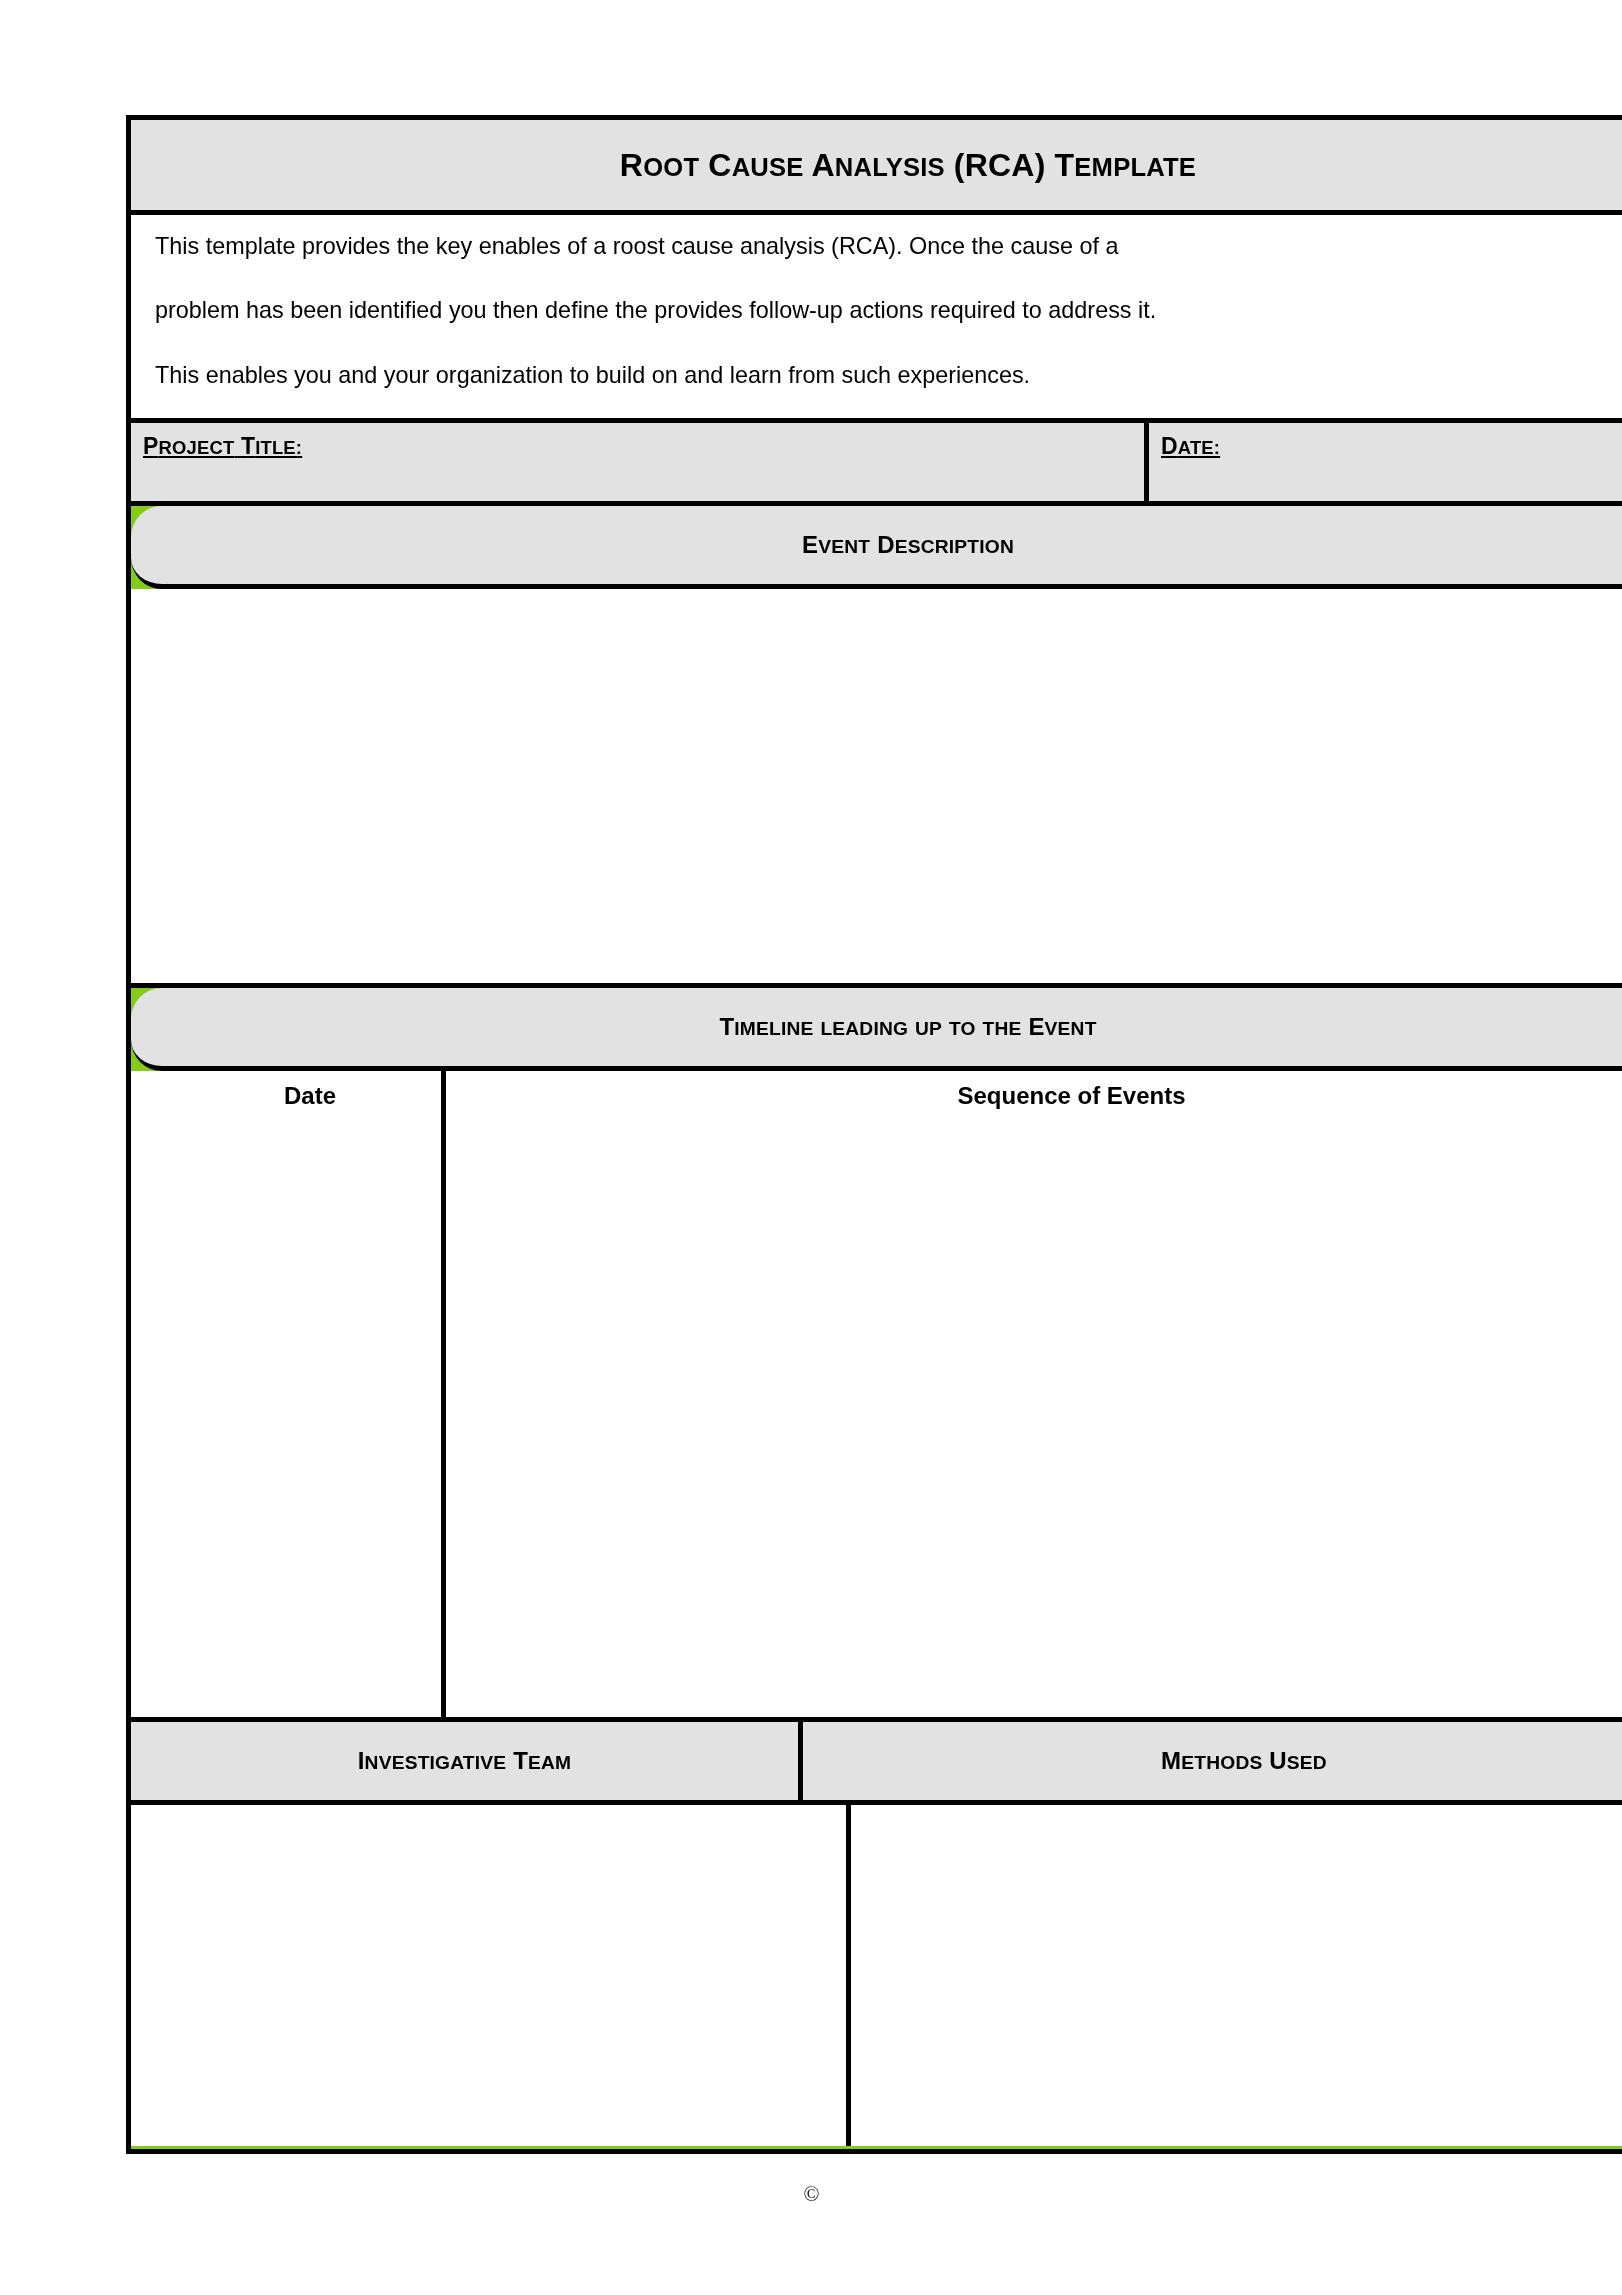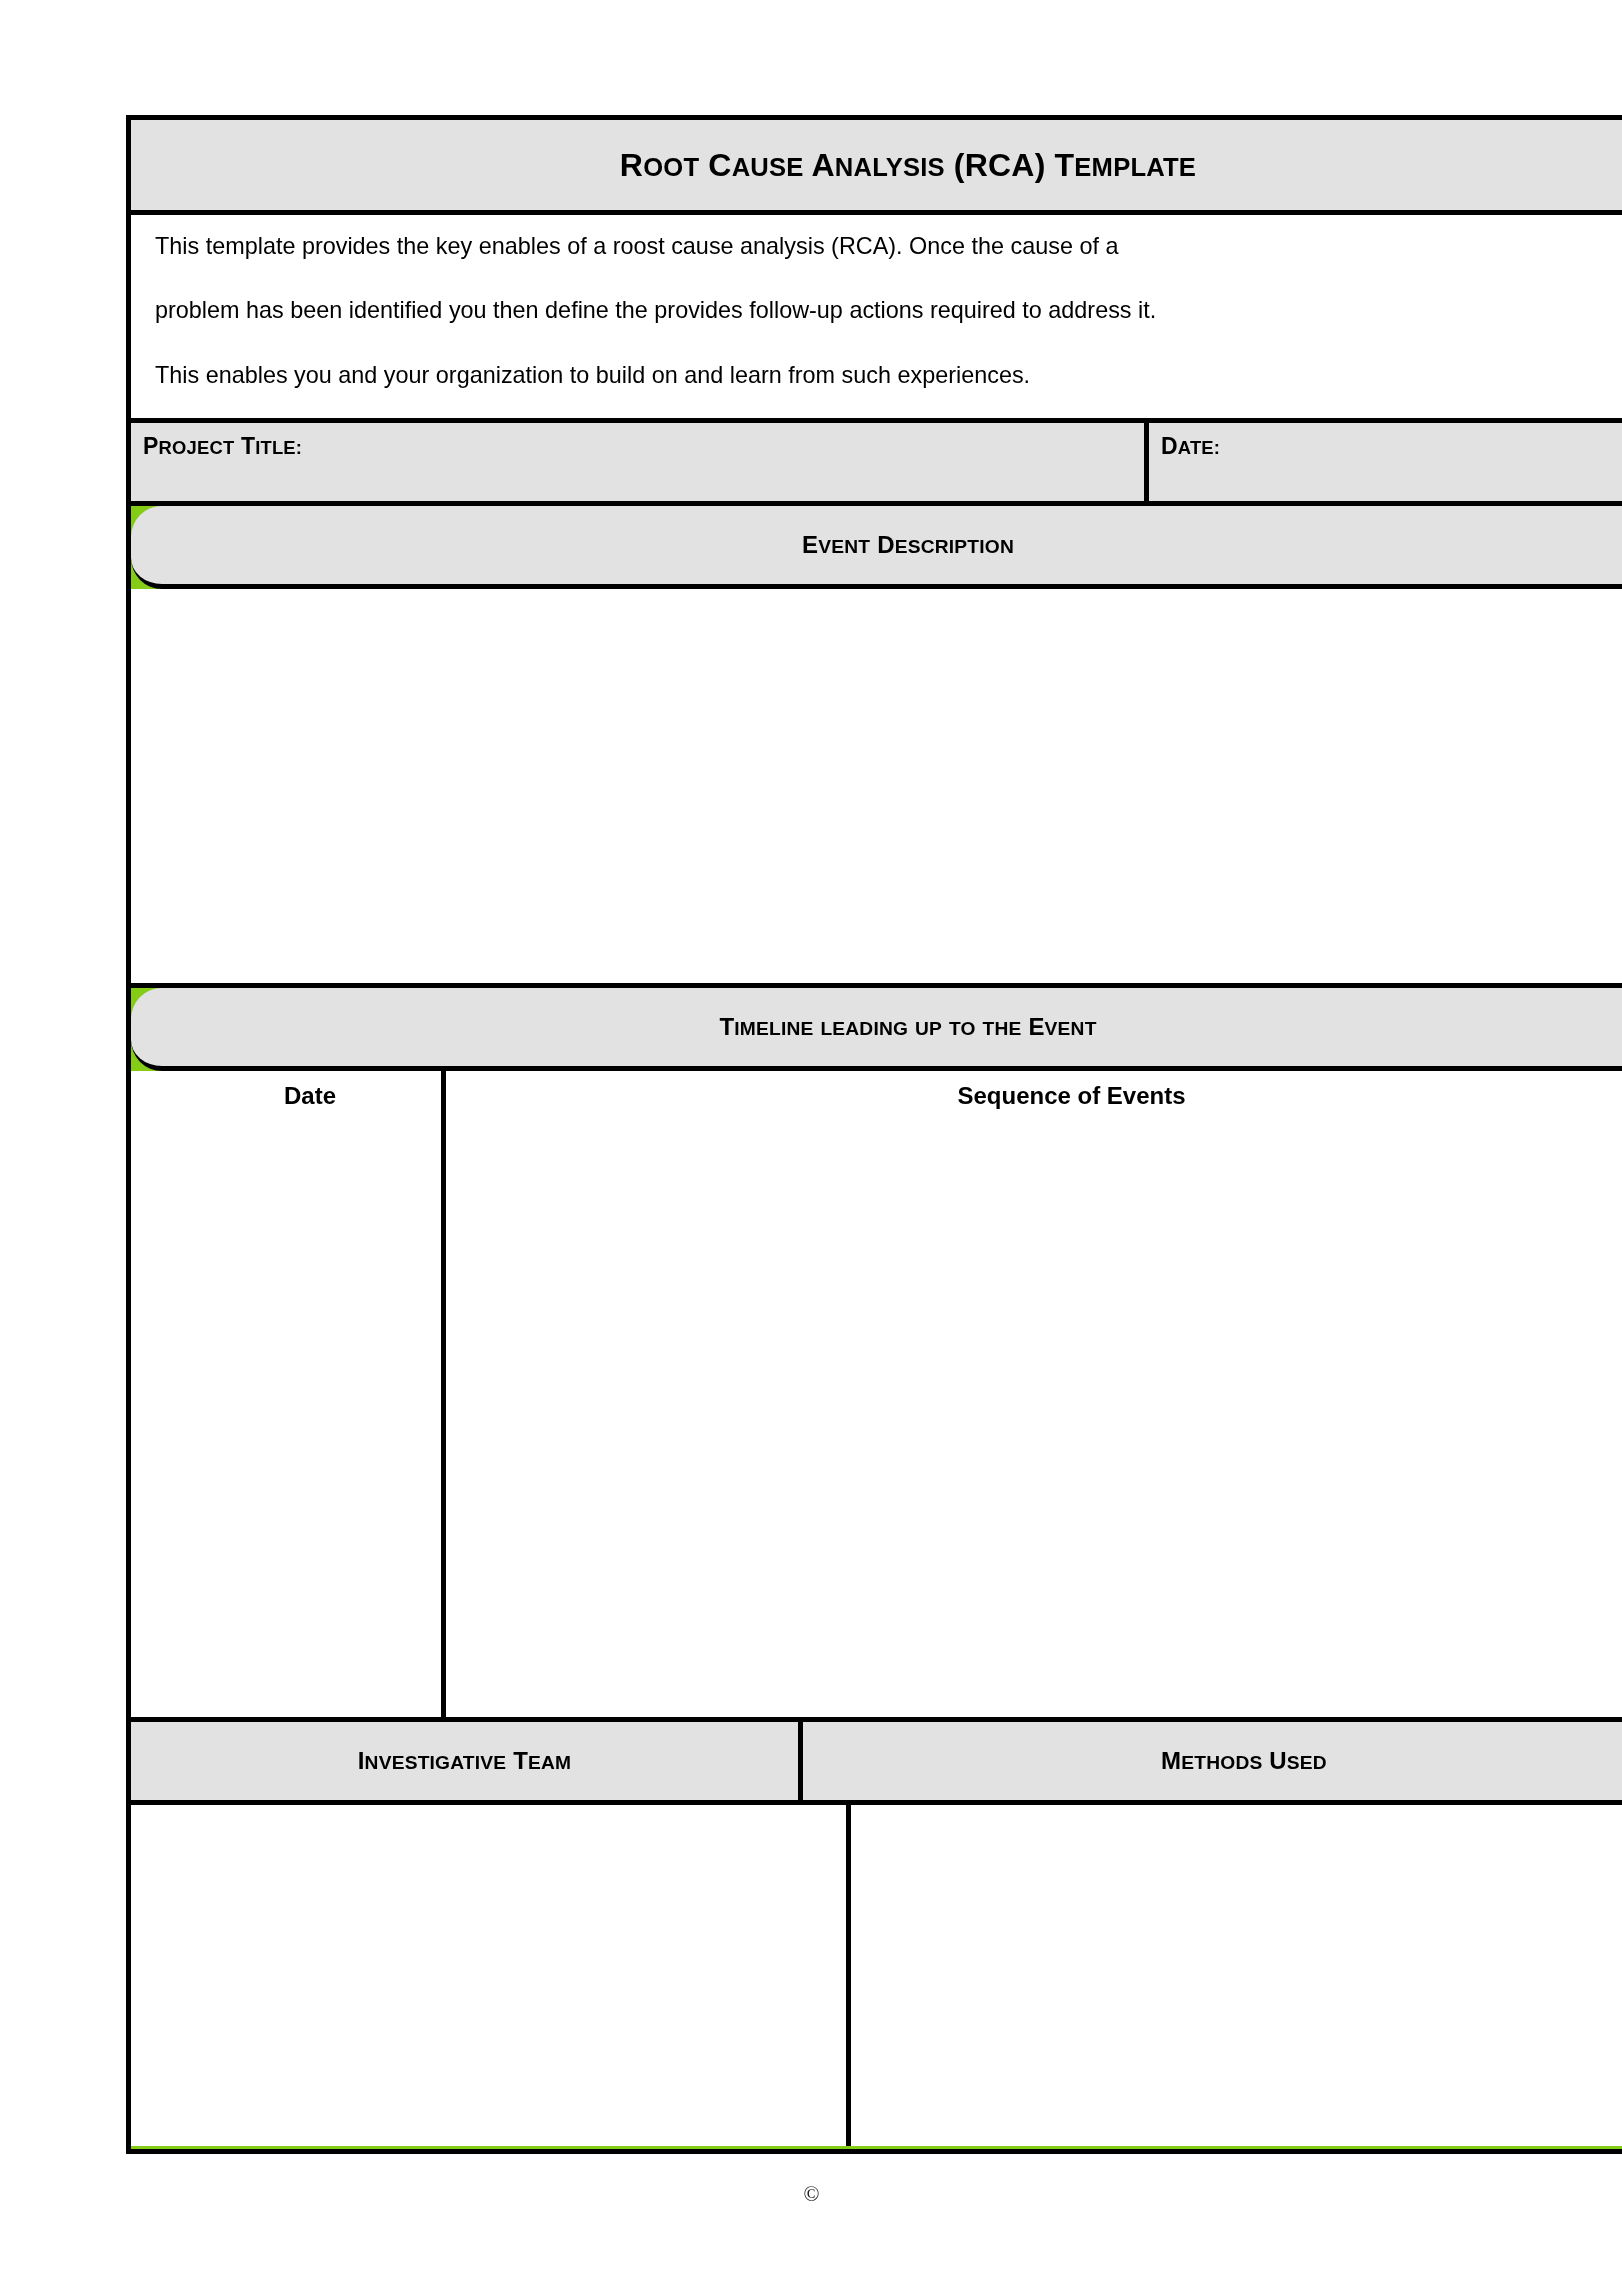--- a/index.html
+++ b/index.html
@@ -102,20 +102,21 @@
   
   .proj-row {
     height: 83px;
     display: flex;
   }
   .proj-cell {
     box-sizing: border-box;
     display: flex;
     align-items: flex-start;
     padding: 12px 0 0 12px;
+    text-decoration: underline;
   }
   .proj-title-cell {
     width: 1018px;
     border-right: 5.5px solid #000000;
   }
   .proj-date-cell {
     flex: 1 1 auto;
   }
   .field-label {
     font-size: 23px;

